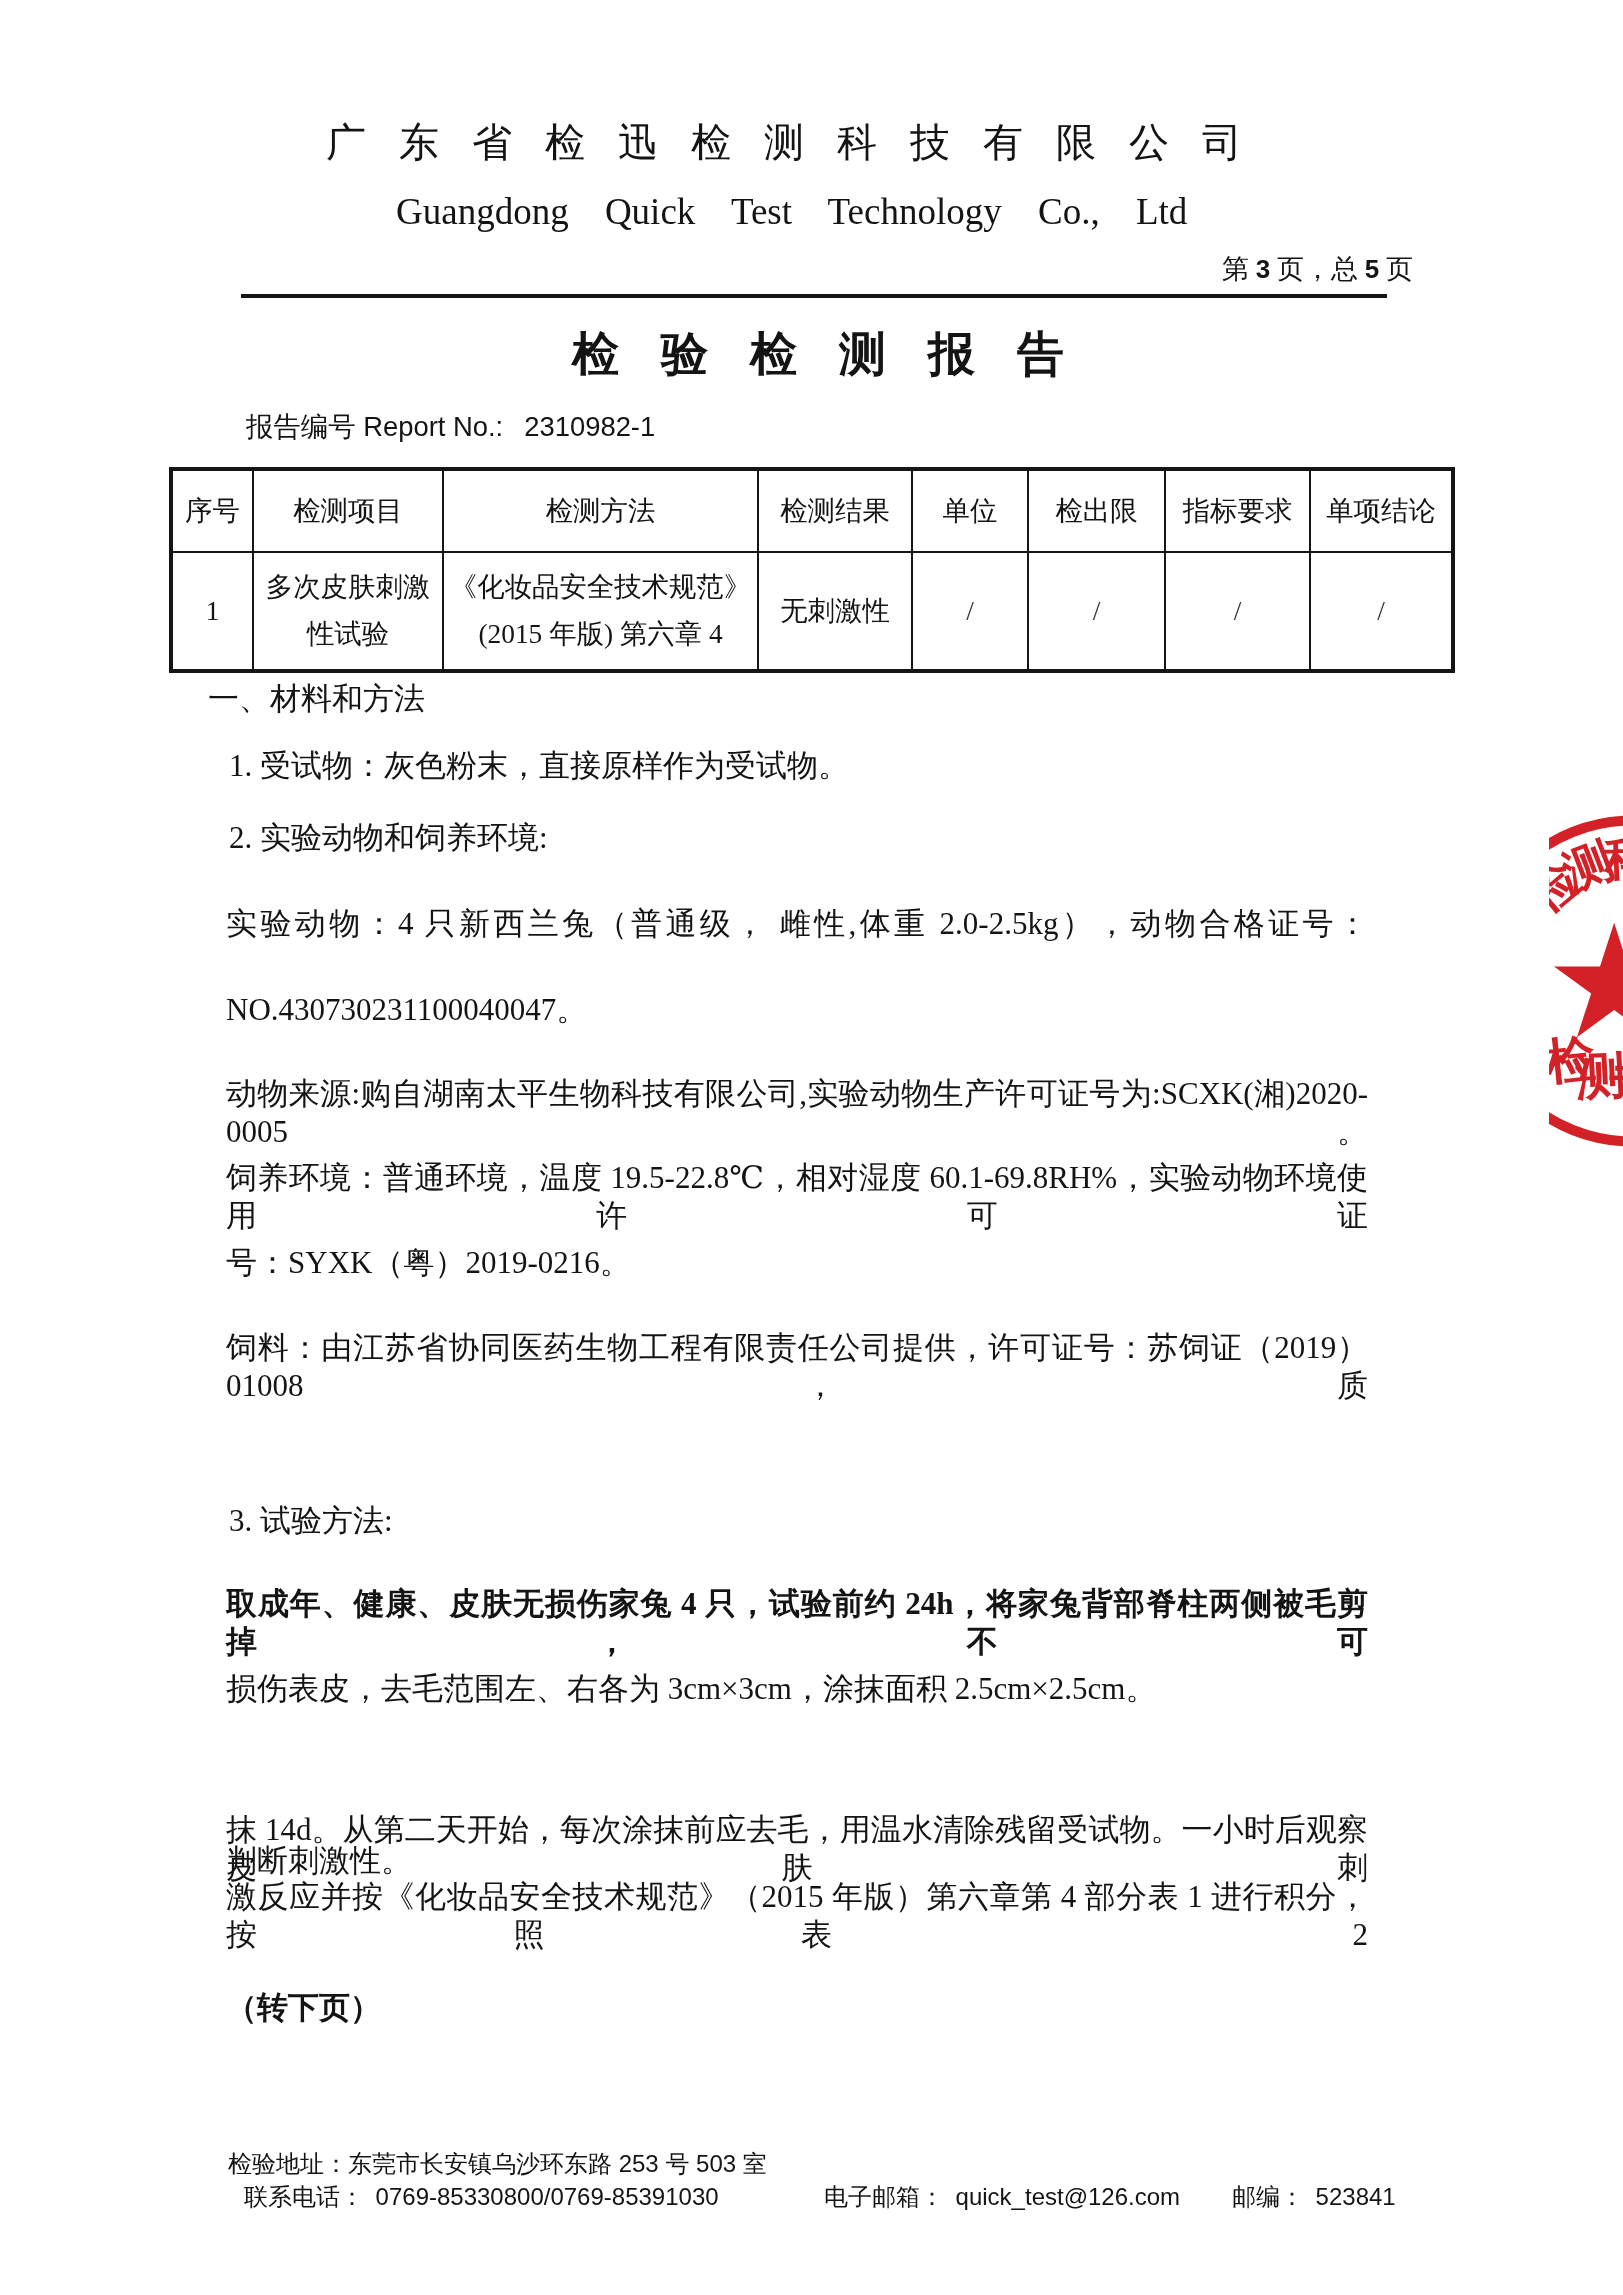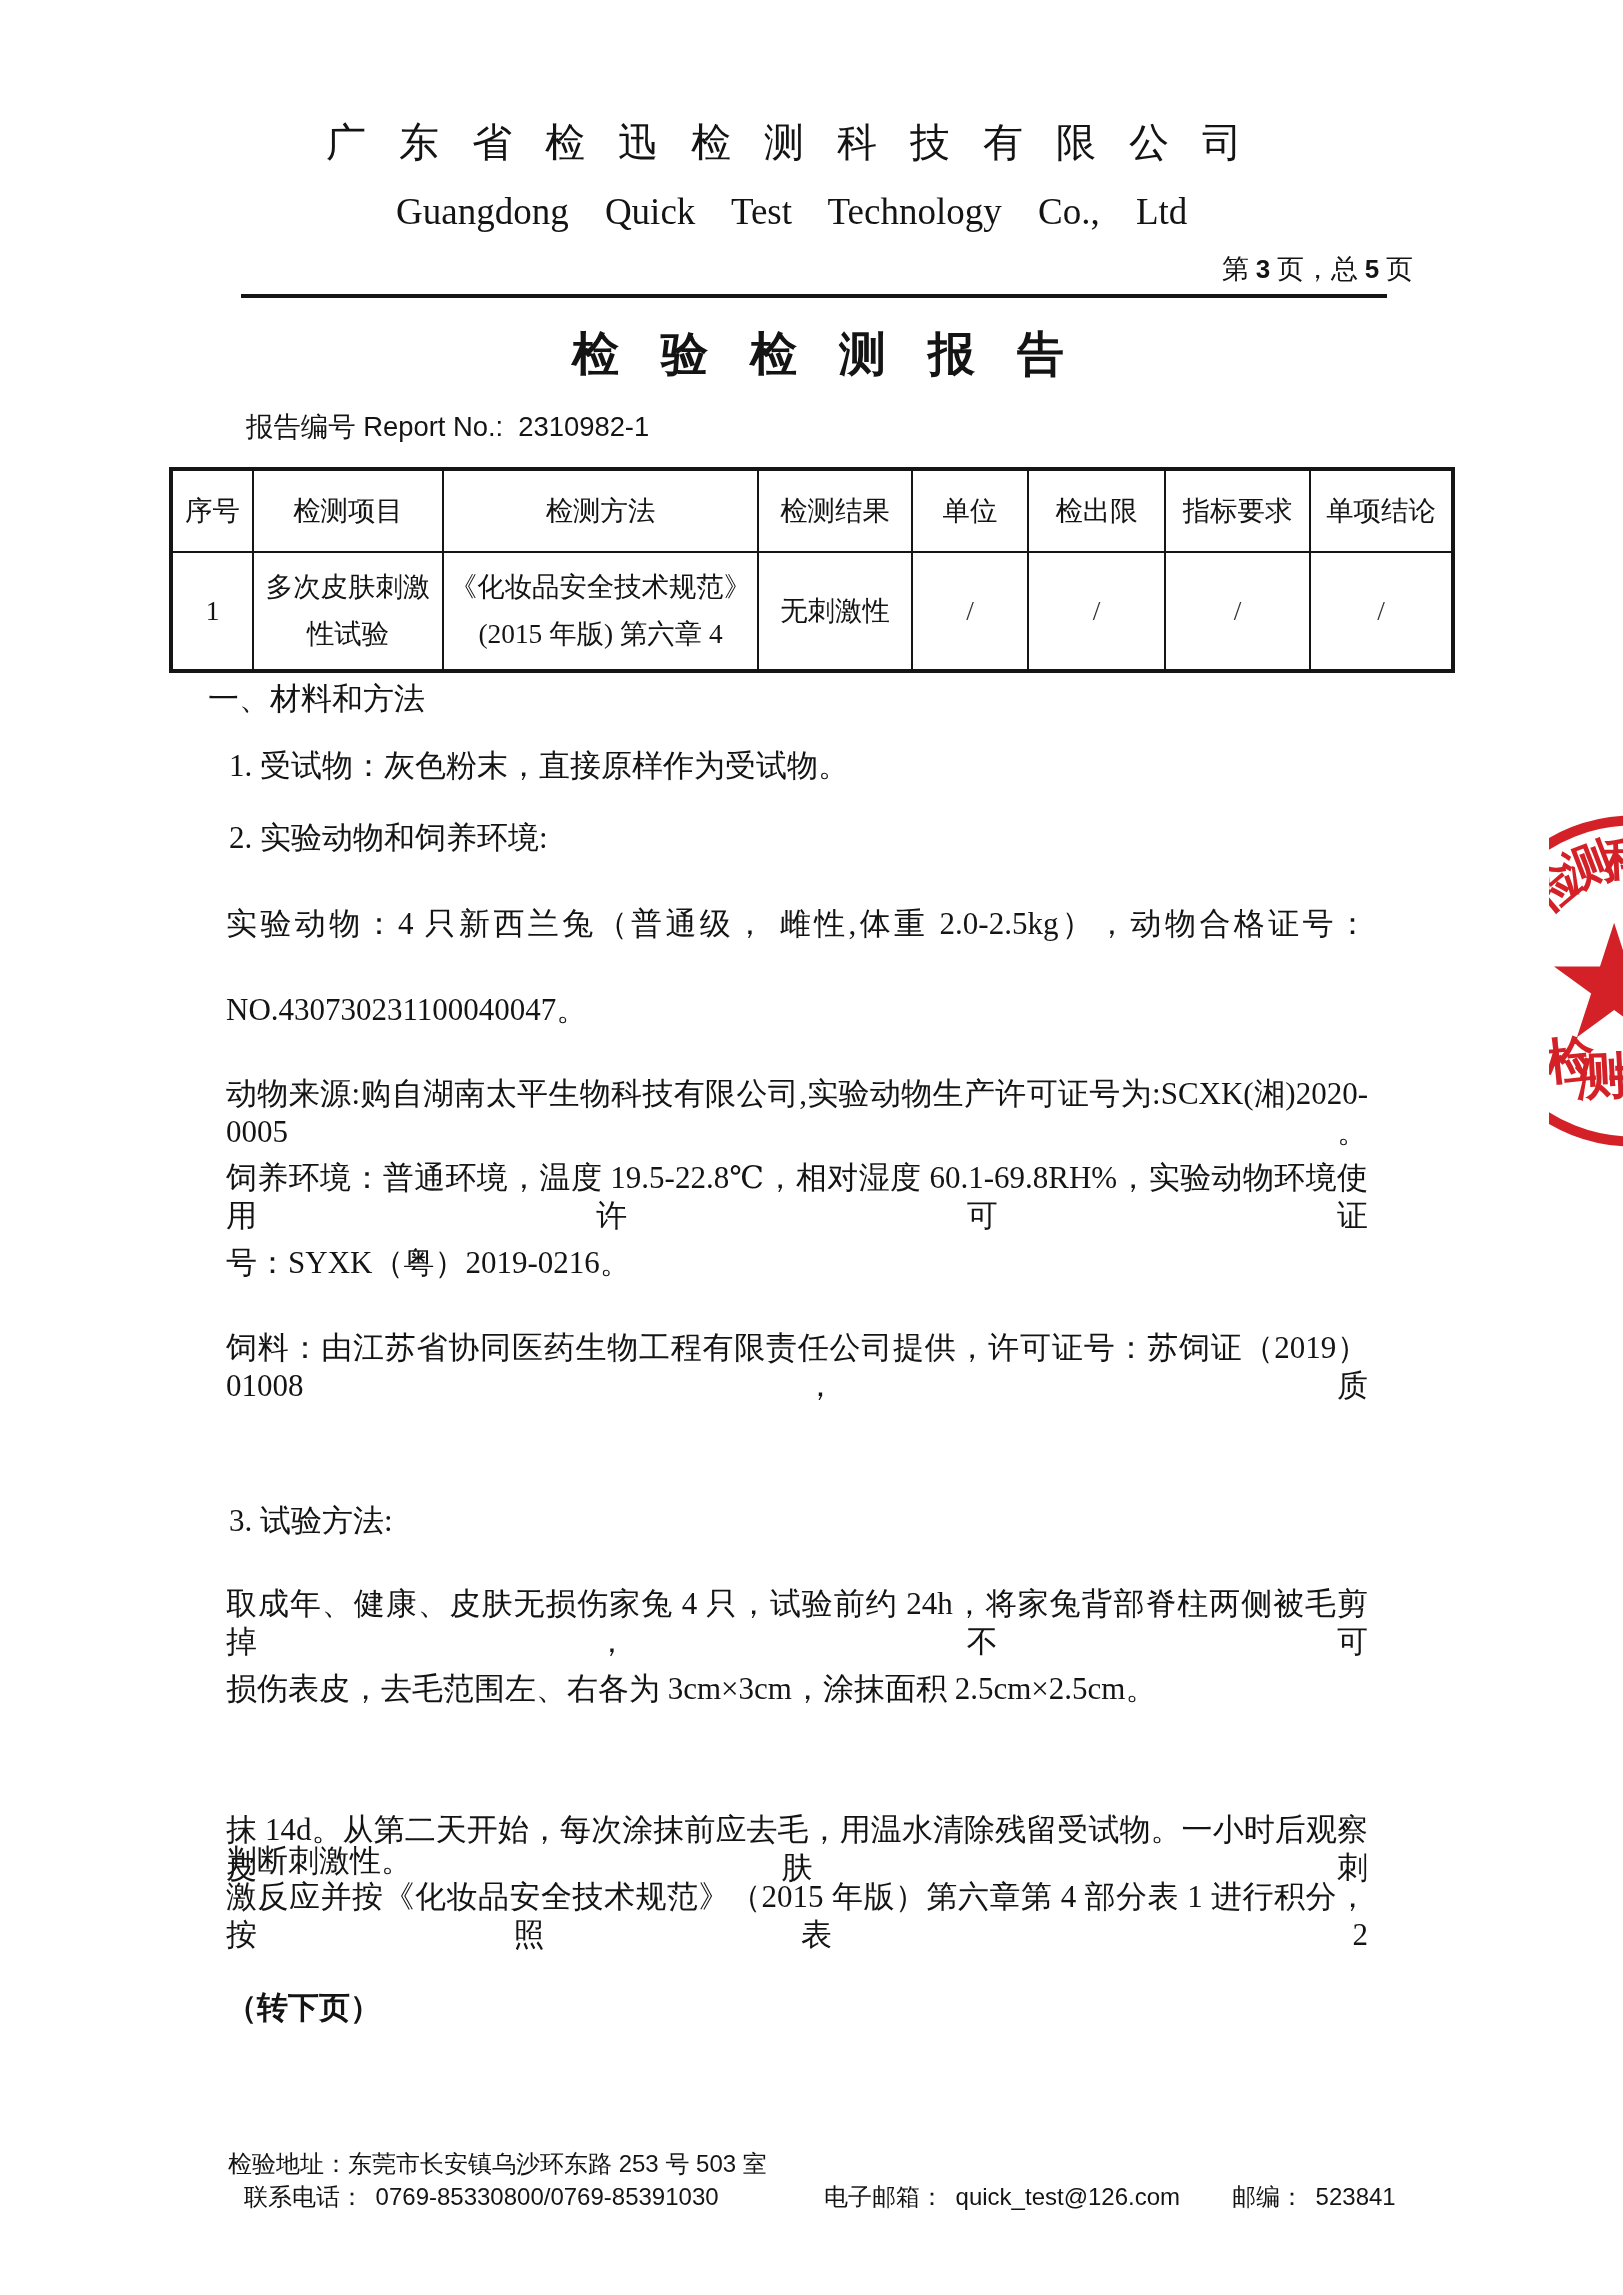--- a/index.html
+++ b/index.html
@@ -21,21 +21,21 @@
   }
   .page-info b{font-family:"Liberation Sans",sans-serif;font-size:26px;}
   .divider{left:241px;top:294px;width:1146px;height:4.2px;background:#151515;}
   .doc-title{
     left:572px;top:323px;font-size:47px;font-weight:700;letter-spacing:42px;white-space:nowrap;
   }
   .report-no{
     left:246px;top:409px;font-size:27.4px;white-space:nowrap;
     font-family:"Liberation Sans","DejaVu Sans",sans-serif;
   }
-  .report-no .val{margin-left:15px;}
+  .report-no .val{margin-left:21px;}
   table.results{
     position:absolute;left:169px;top:467px;width:1283px;
     border-collapse:collapse;table-layout:fixed;
     border:4.2px solid #151515;
   }
   table.results th,table.results td{
     border:2.5px solid #151515;text-align:center;vertical-align:middle;
     font-weight:400;padding:0;
   }
   table.results th{height:80px;font-size:27.4px;}
@@ -119,21 +119,21 @@
   <div class="bl" style="left:208px;top:680px;">一、材料和方法</div>
   <div class="bl" style="left:229px;top:747px;">1. 受试物：灰色粉末，直接原样作为受试物。</div>
   <div class="bl" style="left:229px;top:819px;">2. 实验动物和饲养环境:</div>
   <div class="bl j" style="left:226px;top:905px;">实验动物：4 只新西兰兔（普通级， 雌性,体重 2.0-2.5kg），动物合格证号：</div>
   <div class="bl" style="left:226px;top:991px;">NO.430730231100040047。</div>
   <div class="bl j" style="left:226px;top:1075px;">动物来源:购自湖南太平生物科技有限公司,实验动物生产许可证号为:SCXK(湘)2020-0005。</div>
   <div class="bl j" style="left:226px;top:1159px;">饲养环境：普通环境，温度 19.5-22.8℃，相对湿度 60.1-69.8RH%，实验动物环境使用许可证</div>
   <div class="bl" style="left:226px;top:1244px;">号：SYXK（粤）2019-0216。</div>
   <div class="bl j" style="left:226px;top:1329px;">饲料：由江苏省协同医药生物工程有限责任公司提供，许可证号：苏饲证（2019）01008，质</div>
   <div class="bl" style="left:229px;top:1502px;">3. 试验方法:</div>
-  <div class="bl j" style="left:226px;top:1585px;">取成年、健康、皮肤无损伤家兔 4 只，试验前约 24h，将家兔背部脊柱两侧被毛剪掉，不可</div>
+  <div class="bl j" style="left:226px;top:1585px;font-weight:bold;">取成年、健康、皮肤无损伤家兔 4 只，试验前约 24h，将家兔背部脊柱两侧被毛剪掉，不可</div>
   <div class="bl" style="left:226px;top:1670px;">损伤表皮，去毛范围左、右各为 3cm×3cm，涂抹面积 2.5cm×2.5cm。</div>
   <div class="bl j" style="left:226px;top:1811px;">抹 14d。从第二天开始，每次涂抹前应去毛，用温水清除残留受试物。一小时后观察皮肤刺</div>
   <div class="bl j" style="left:226px;top:1878px;">激反应并按《化妆品安全技术规范》（2015 年版）第六章第 4 部分表 1 进行积分，按照表 2</div>
   <div class="bl" style="left:226px;top:1842px;">判断刺激性。</div>
   <div class="bl bold" style="left:226px;top:1989px;">（转下页）</div>
 
   <div class="abs stamp">
     <svg width="250" height="336" viewBox="0 0 300 404">
       <circle cx="100" cy="202" r="193" fill="none" stroke="#d42127" stroke-width="12"></circle>
       <polygon fill="#d42127" points="78,132 95,184.5 150.3,184.5 105.6,217 122.7,269.5 78,237 33.3,269.5 50.4,217 5.7,184.5 61,184.5"></polygon>

